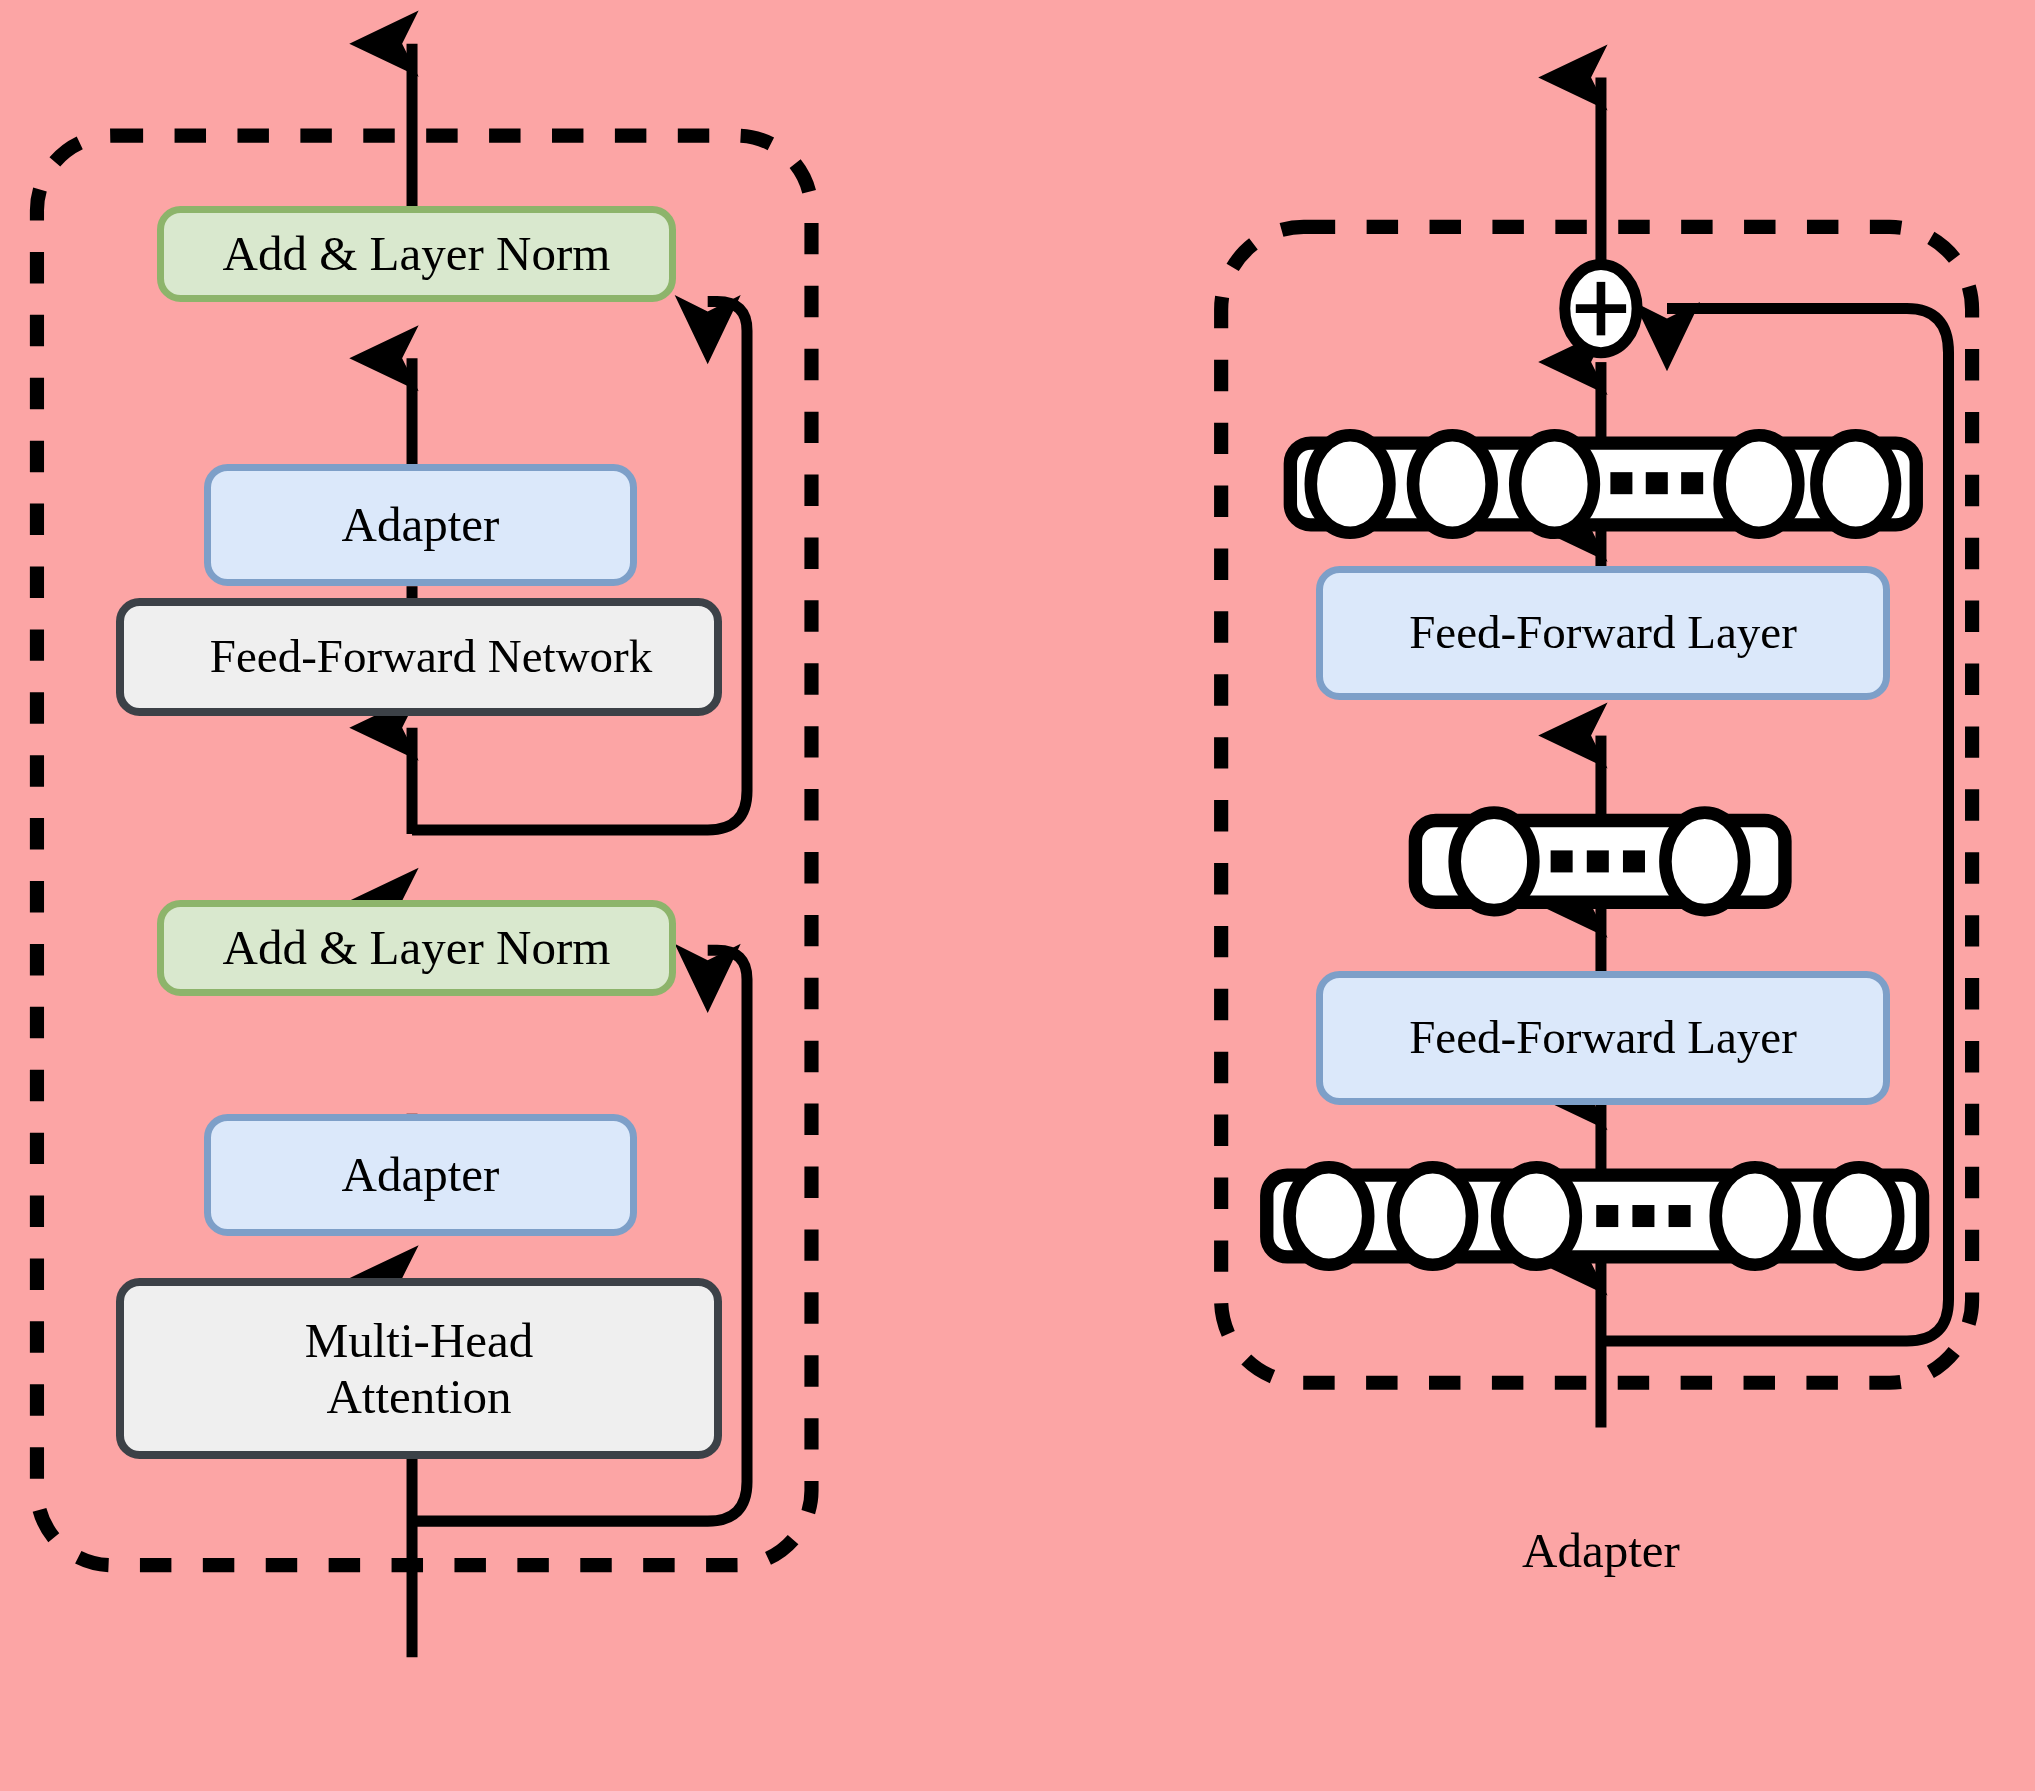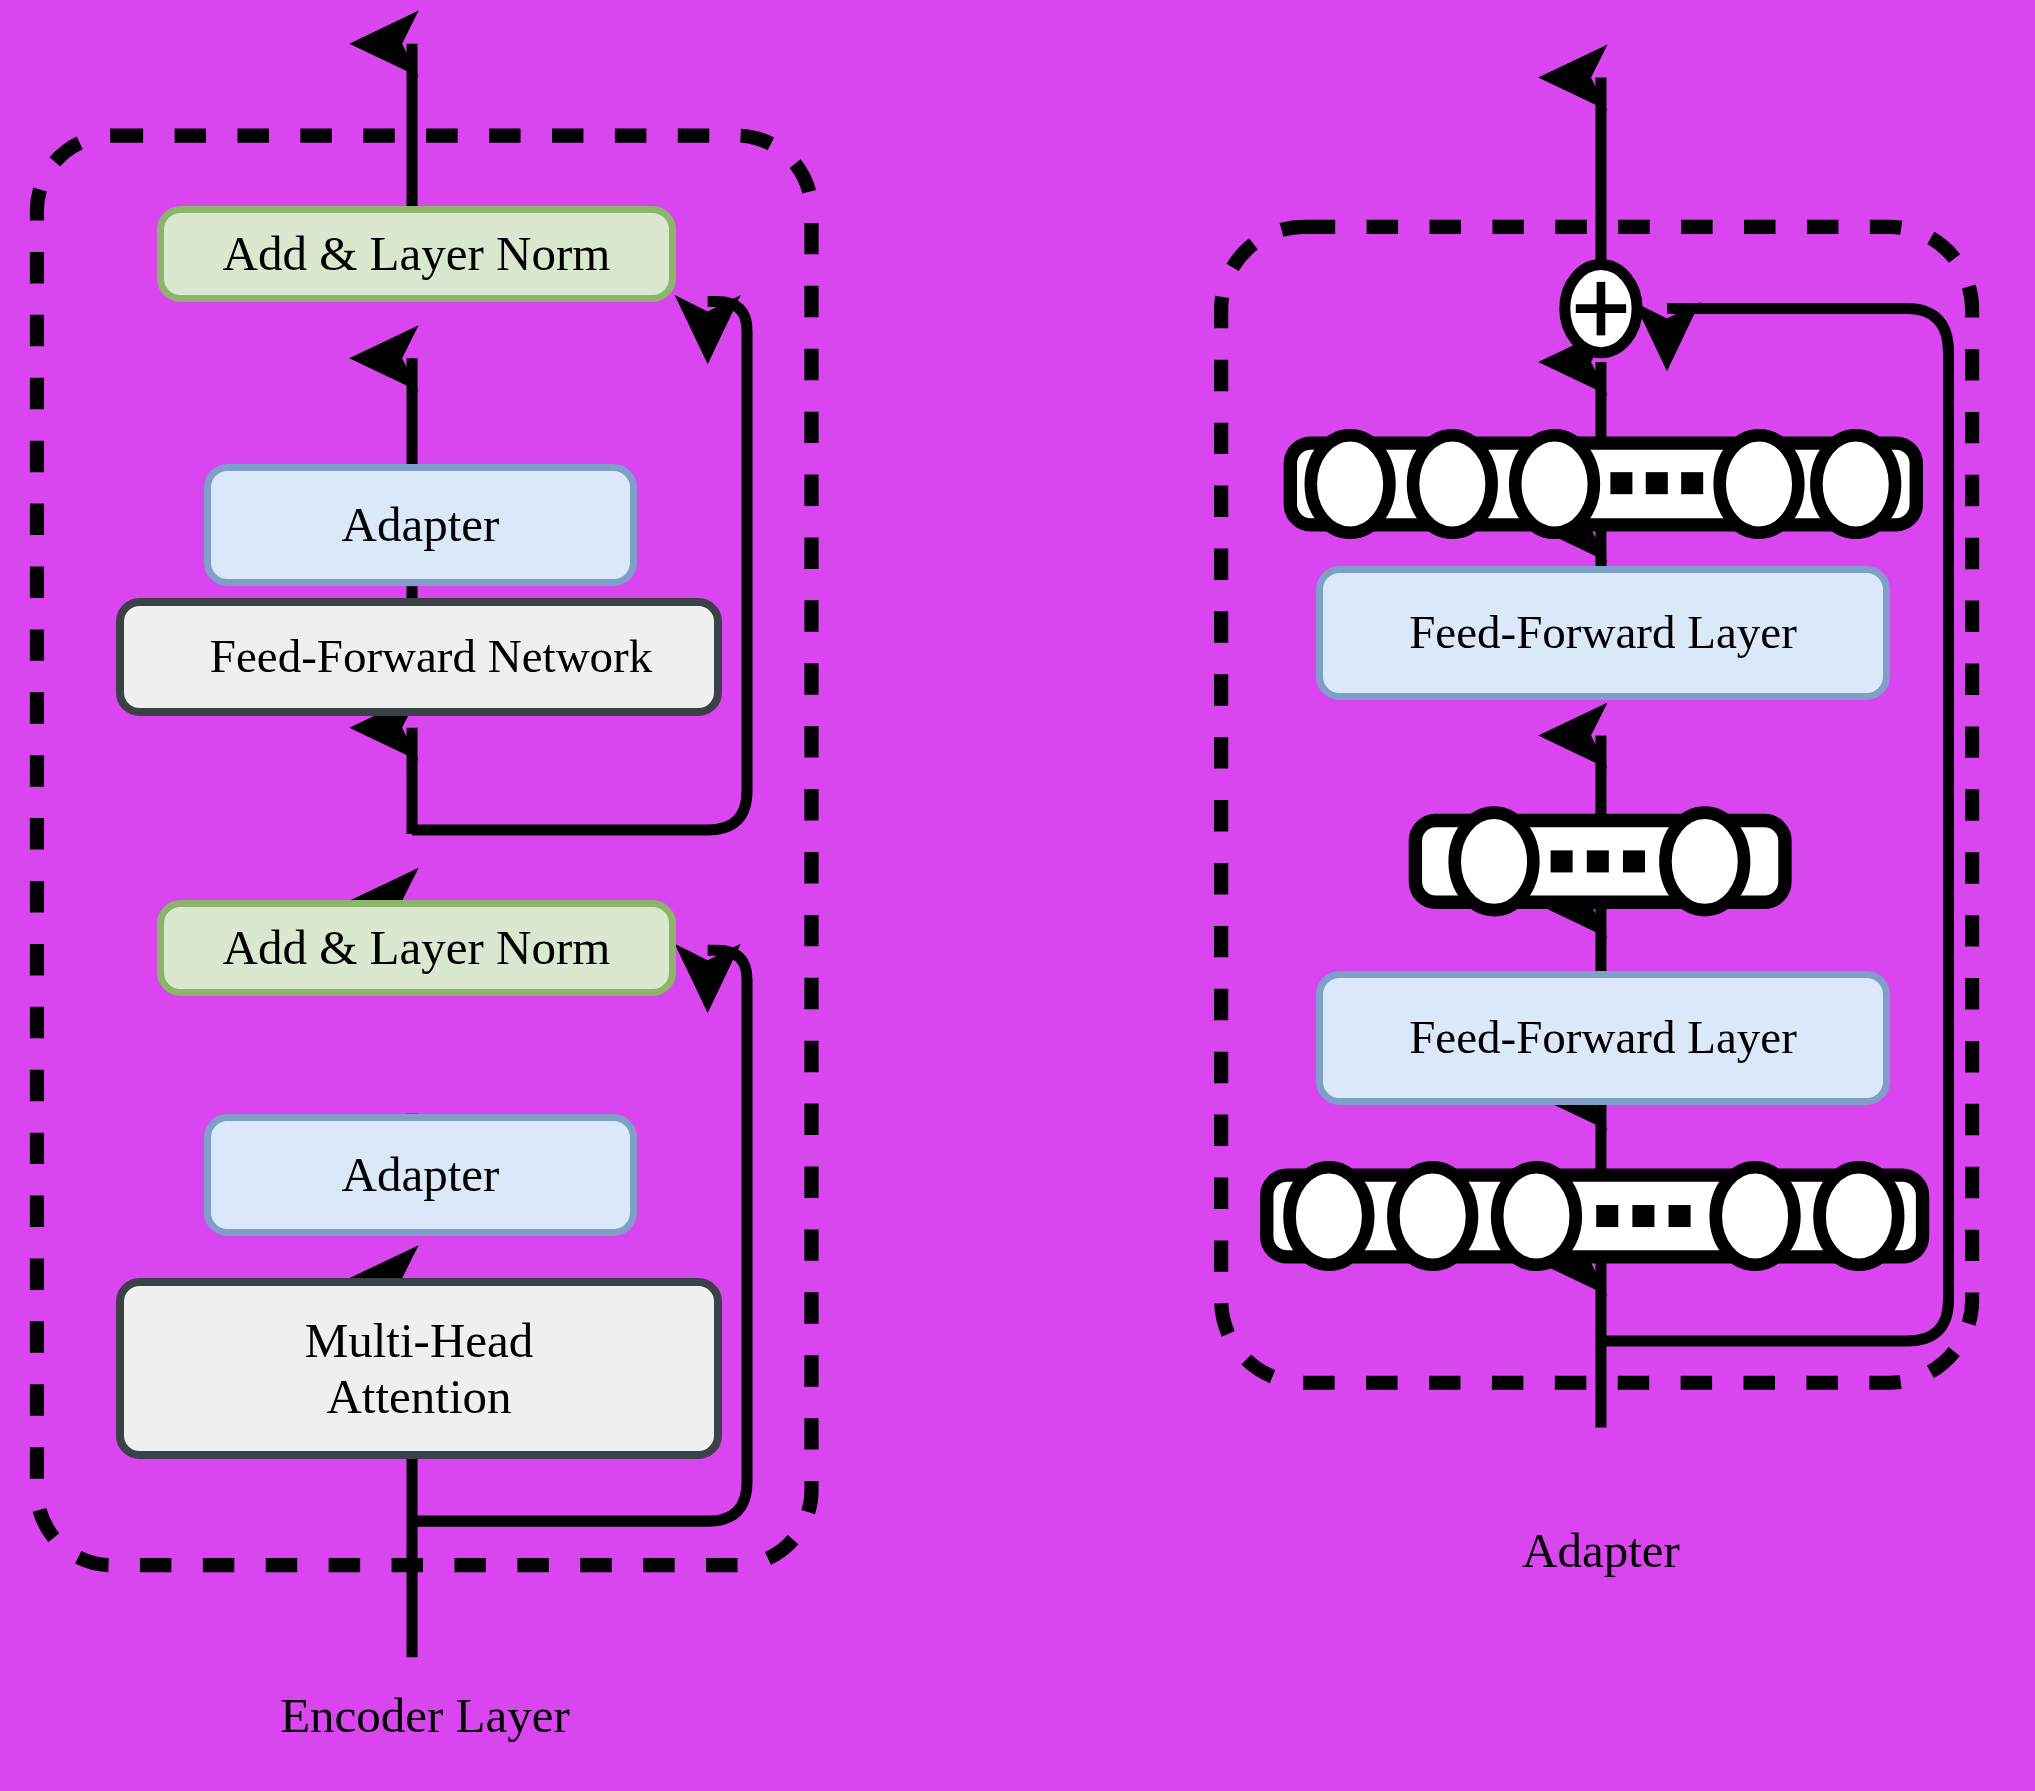--- a/index.html
+++ b/index.html
@@ -8,21 +8,21 @@
     padding: 0;
     background: #ffffff;
   }
   body {
     font-family: "Liberation Serif", "DejaVu Serif", serif;
   }
   #canvas {
     position: relative;
     width: 2035px;
     height: 1792px;
-    background: #d946ef;
+    background: #fca5a5;
     overflow: hidden;
     text-decoration: underline;
   }
   svg.layer {
     position: absolute;
     left: 0;
     top: 0;
     width: 2035px;
     height: 1792px;
   }
@@ -169,21 +169,20 @@
   <div class="node-box rounded-green" style="left:157px; top:900px; width:519px; height:96px;"></div>
   <div class="box-label" style="left:157px; top:900px; width:519px; height:96px; font-size:49px;">Add &amp; Layer Norm</div>
 
   <div class="node-box rounded-blue" style="left:204px; top:1114px; width:433px; height:122px;"></div>
   <div class="box-label" style="left:204px; top:1114px; width:433px; height:122px; font-size:49px;">Adapter</div>
 
   <div class="node-box rounded-gray" style="left:116px; top:1278px; width:606px; height:181px;"></div>
   <div class="box-label" style="left:116px; top:1278px; width:606px; height:181px; font-size:49px;">Multi-Head
 Attention</div>
 
-  <div class="panel-caption" style="left:126px; top:1691px; width:598px;">Encoder Layer</div>
 
   <div class="node-box rounded-blue" style="left:1316px; top:566px; width:574px; height:134px;"></div>
   <div class="box-label" style="left:1316px; top:566px; width:574px; height:134px; font-size:47px;">Feed-Forward Layer</div>
 
   <div class="node-box rounded-blue" style="left:1316px; top:971px; width:574px; height:134px;"></div>
   <div class="box-label" style="left:1316px; top:971px; width:574px; height:134px; font-size:47px;">Feed-Forward Layer</div>
 
   <div class="panel-caption" style="left:1302px; top:1526px; width:598px;">Adapter</div>
 
 </div>

